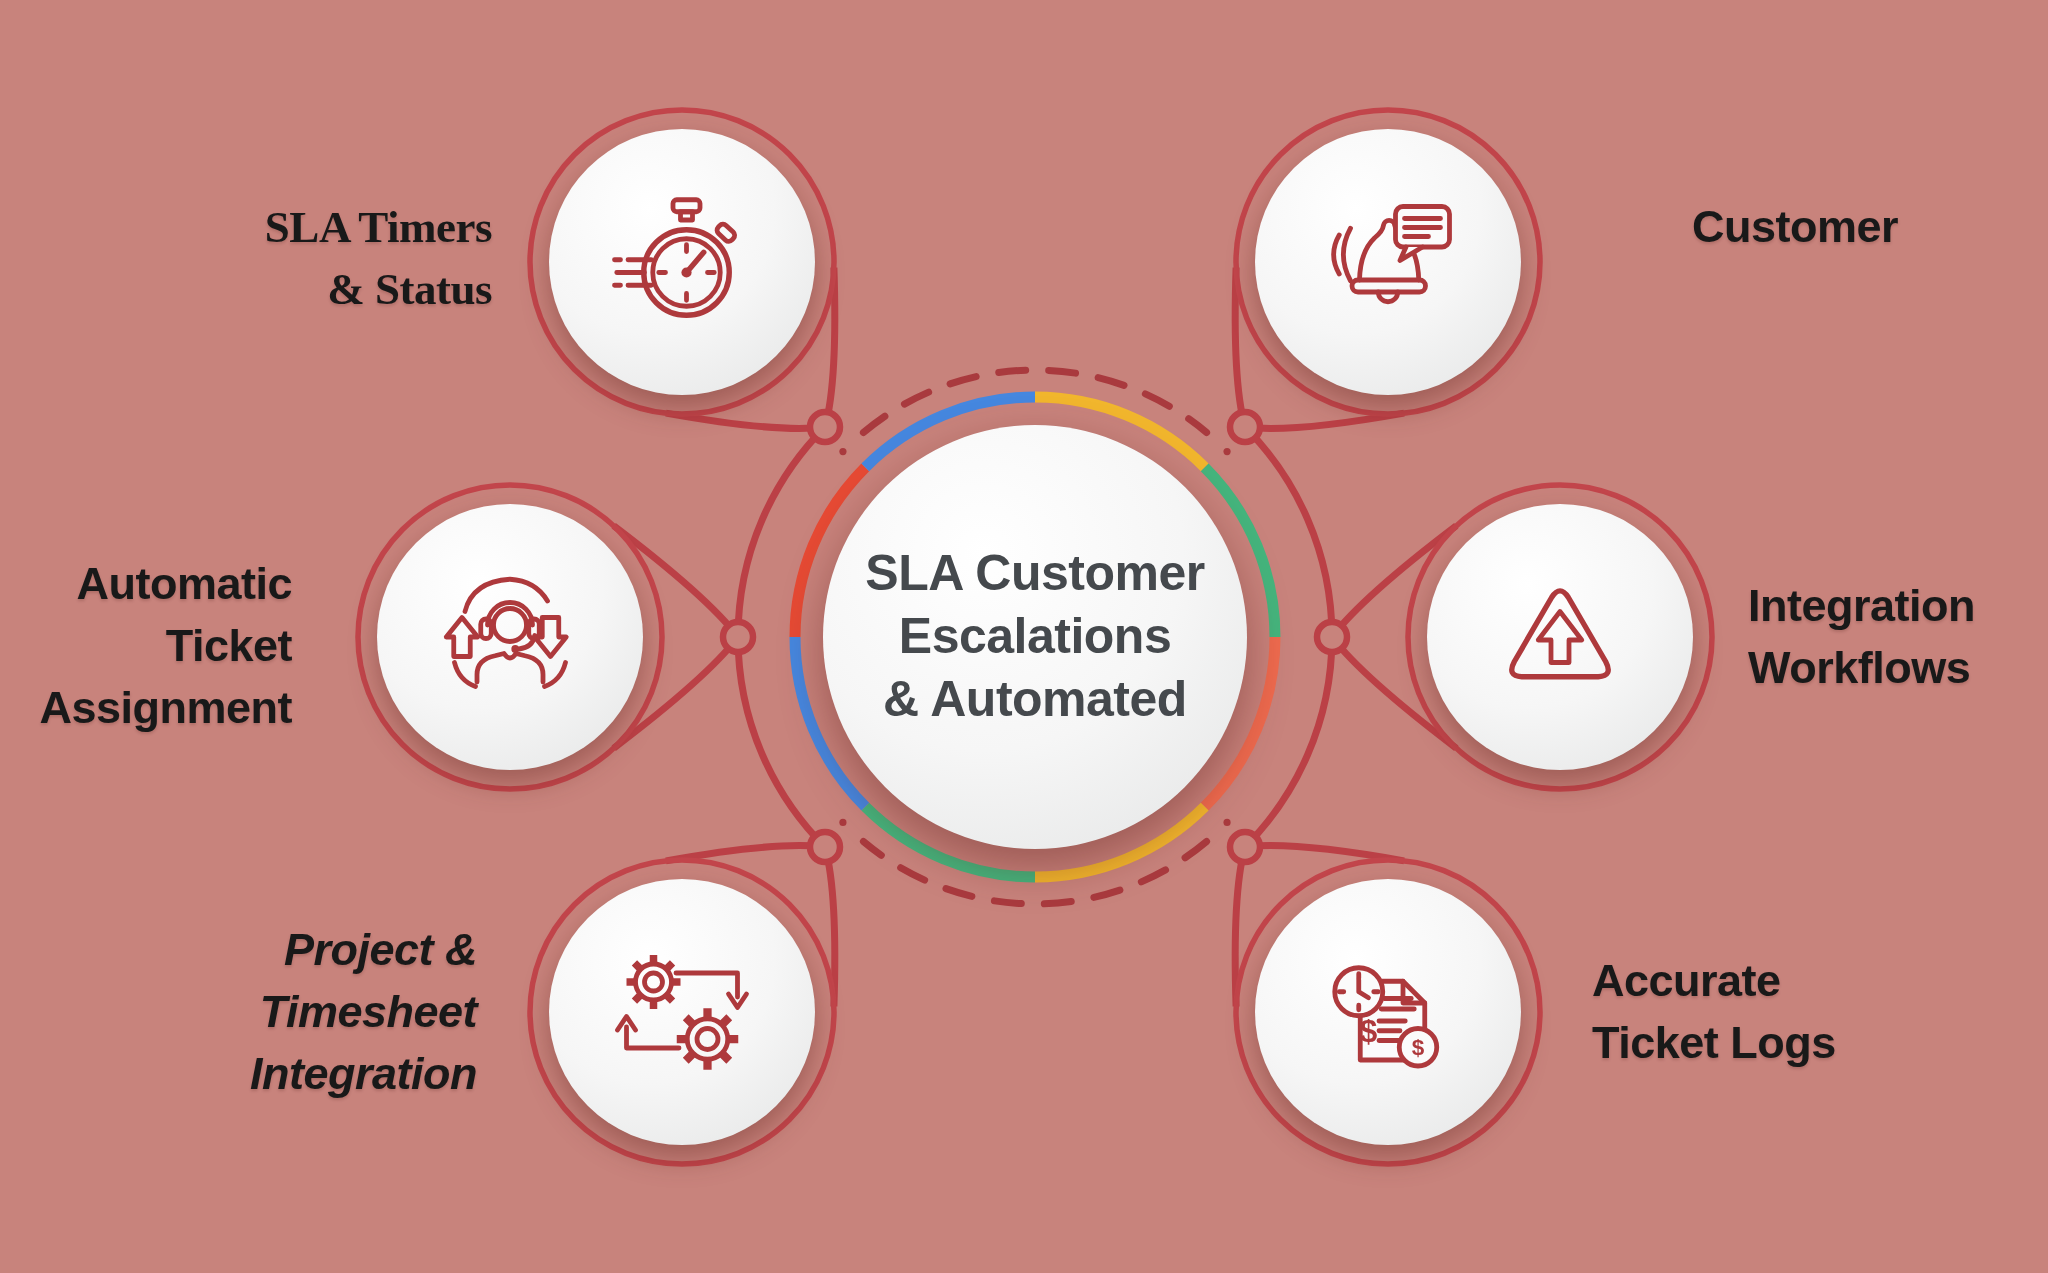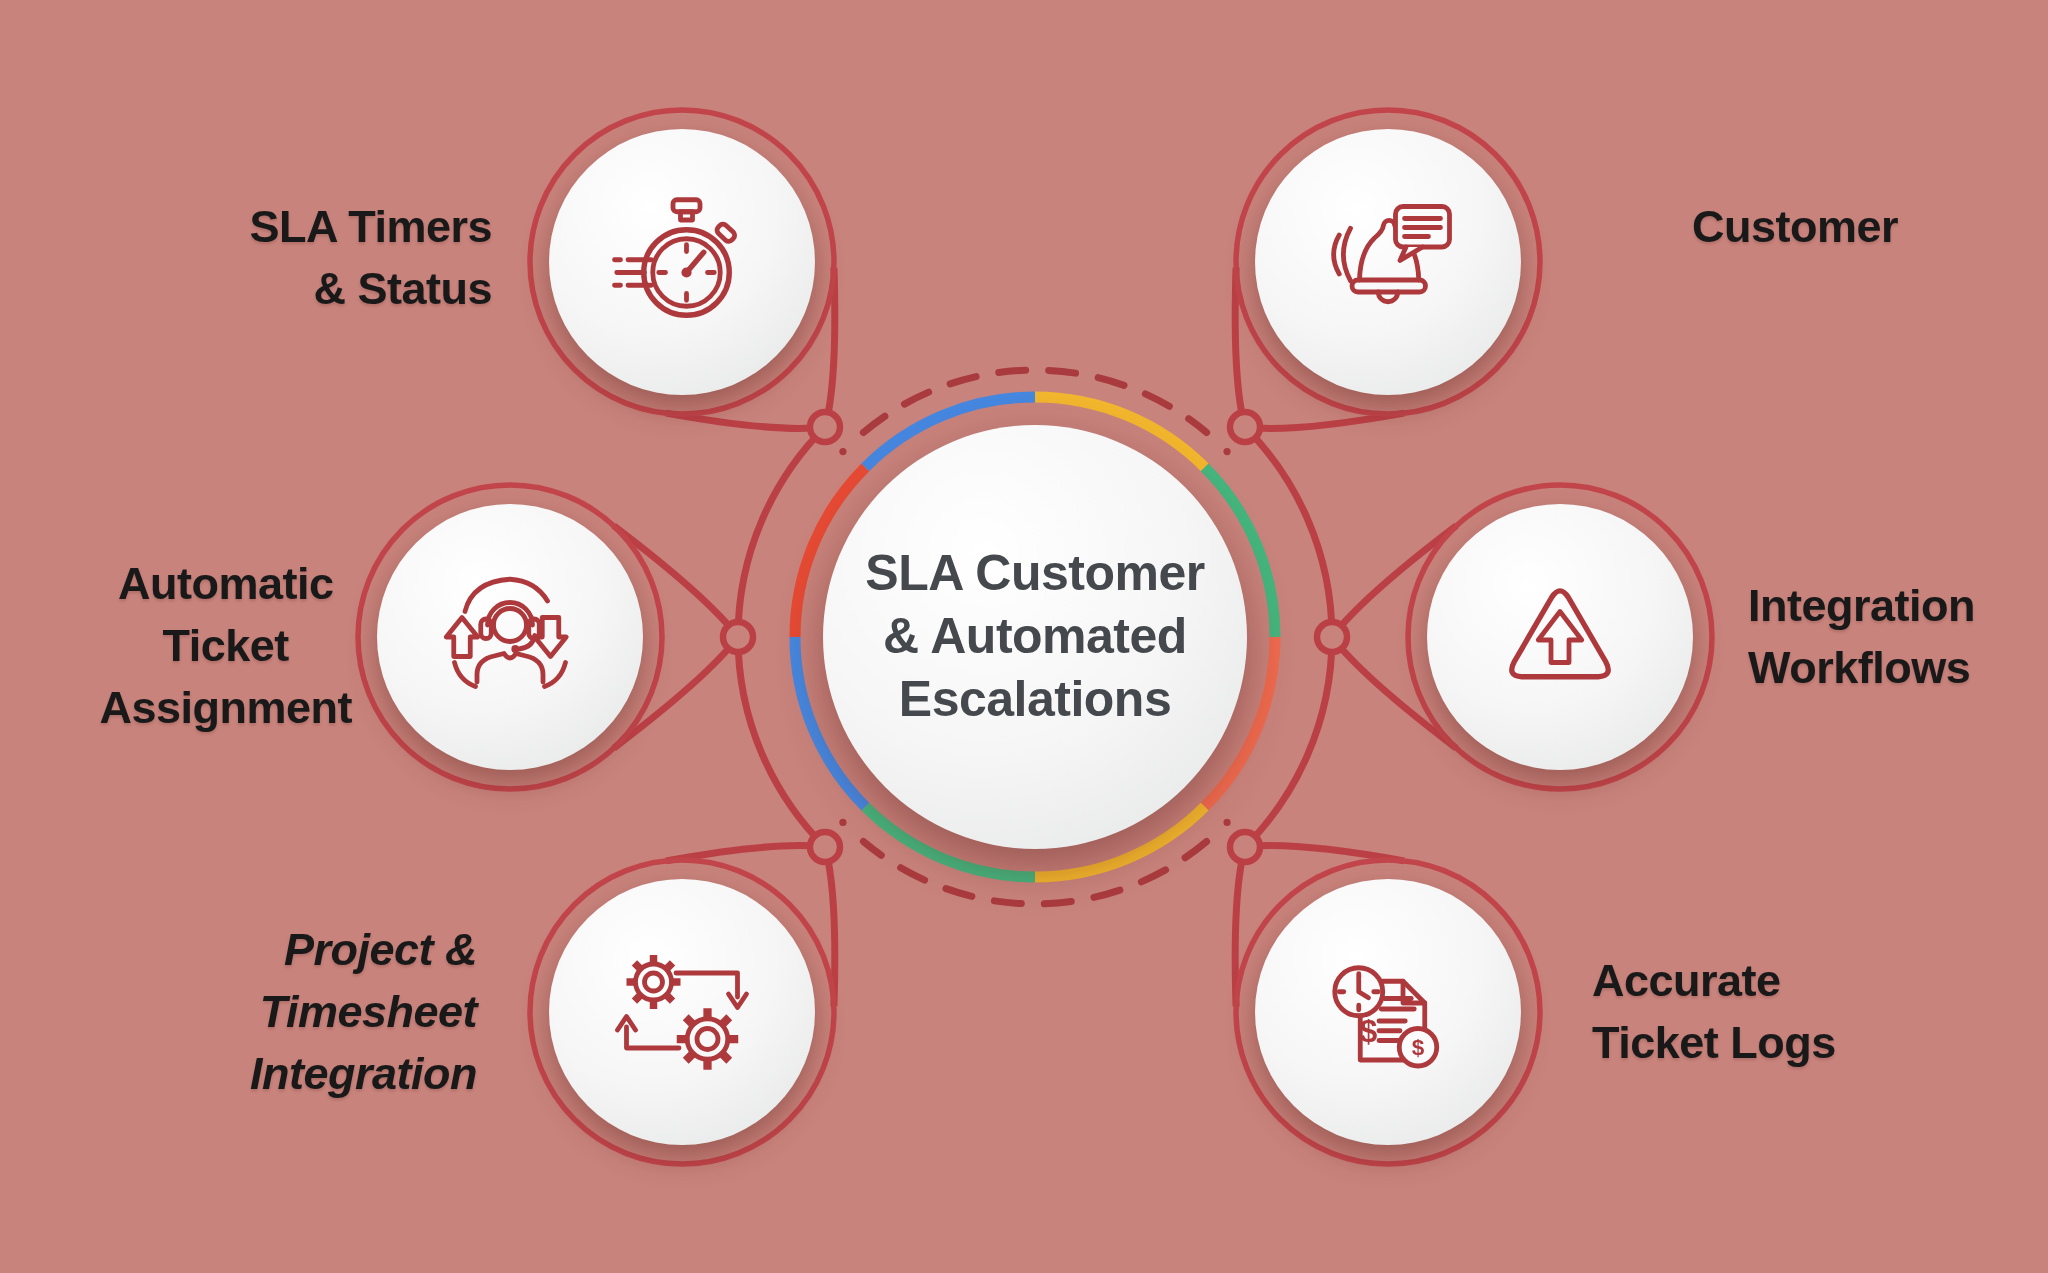--- a/index.html
+++ b/index.html
@@ -171,30 +171,30 @@
       <circle class="ic mask" cx="30.5" cy="36.5" r="16" style="fill:var(--circle-fill)"></circle>
       <path class="ic" d="M30.5 24.5 V27.5 M43.5 36.5 H40.5 M30.5 48.5 V45.5 M17.5 36.5 H20.5"></path>
       <path class="ic" d="M30.5 36.5 V28.5 M30.5 36.5 L37 40.5"></path>
       <circle class="ic mask" cx="70" cy="73.5" r="12.5" style="fill:var(--circle-fill)"></circle>
       <text class="ictext" x="70" y="78.5" font-size="15">$</text>
     </g>
   </svg>
 
   <div class="title">
     <span>SLA Customer</span>
+    <span>Escalations</span>
     <span>&amp; Automated</span>
-    <span>Escalations</span>
-  </div>
-
-  <div class="lbl ta-r" style="right:1556px;top:196px;">
+  </div>
+
+  <div class="lbl ta-r" style="right:1556px;top:196px;font-family:Liberation Serif, serif;">
     <span>SLA Timers</span>
     <span>&amp; Status</span>
   </div>
 
-  <div class="lbl ta-r" style="right:1696px;top:553px;text-align:center;">
+  <div class="lbl ta-r" style="right:1756px;top:553px;">
     <span>Automatic</span>
     <span>Ticket</span>
     <span>Assignment</span>
   </div>
 
   <div class="lbl ta-r" style="right:1571px;top:919px;font-style:italic;">
     <span>Project &amp;</span>
     <span>Timesheet</span>
     <span>Integration</span>
   </div>

